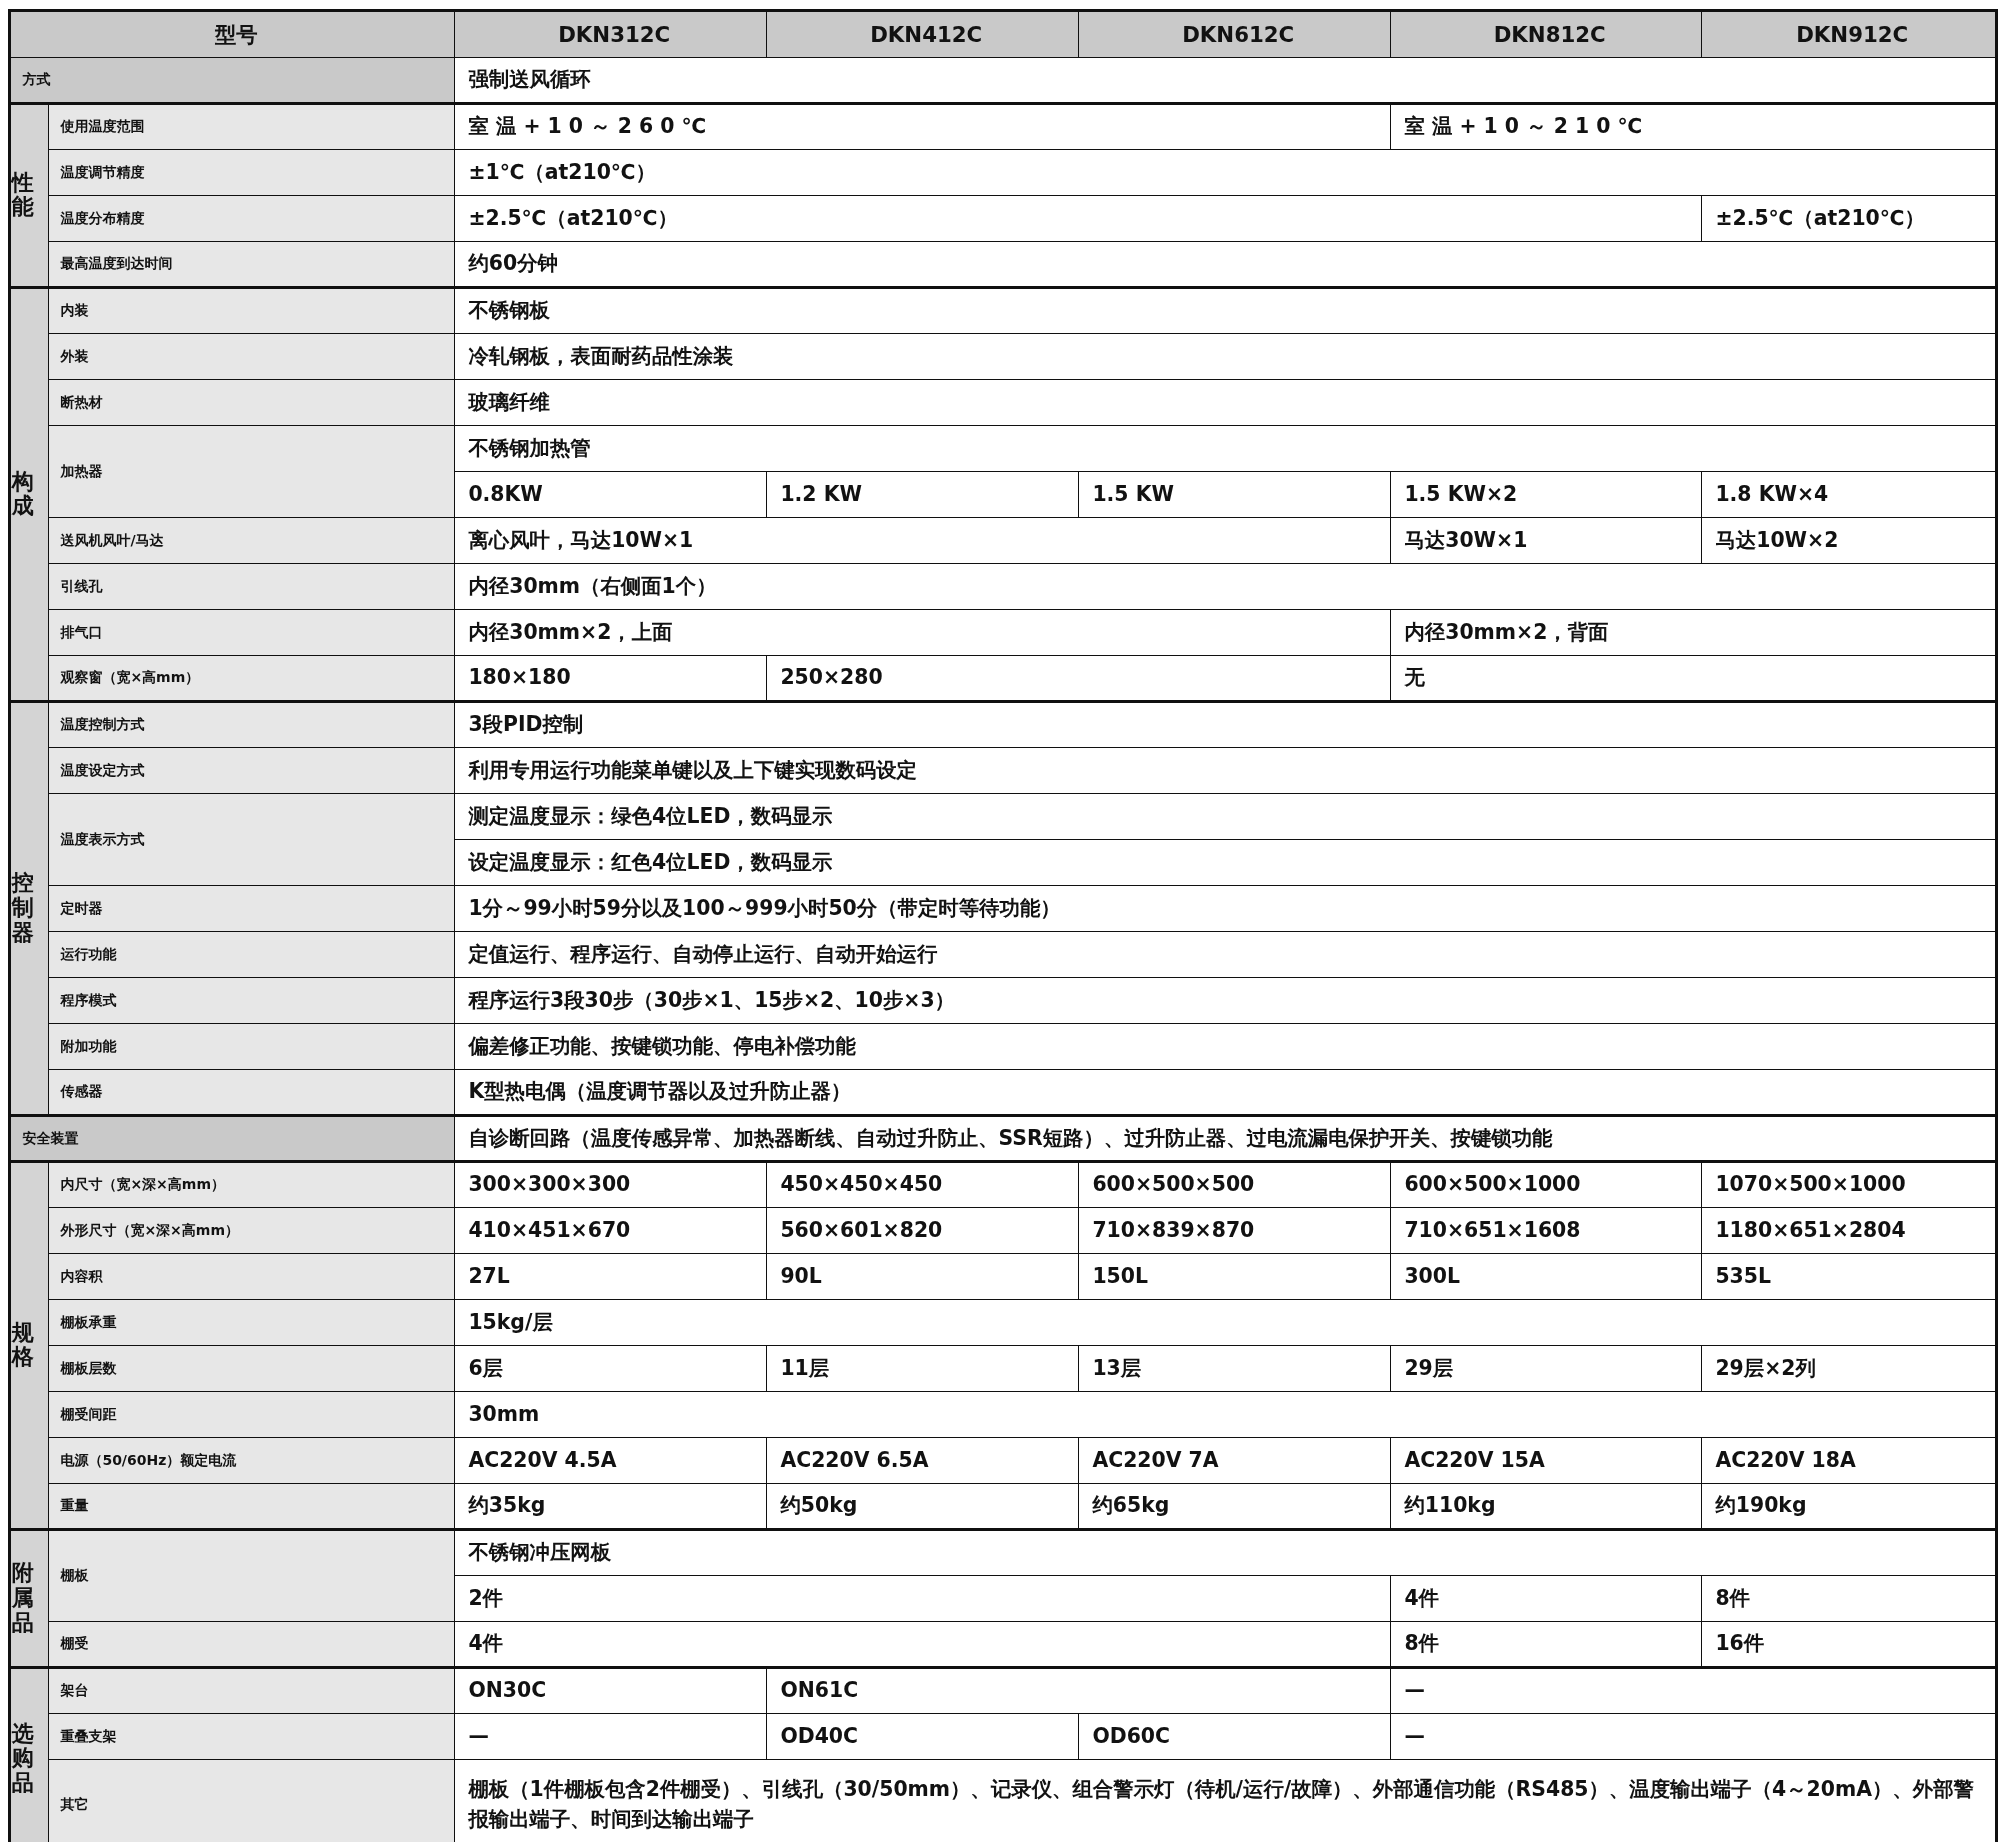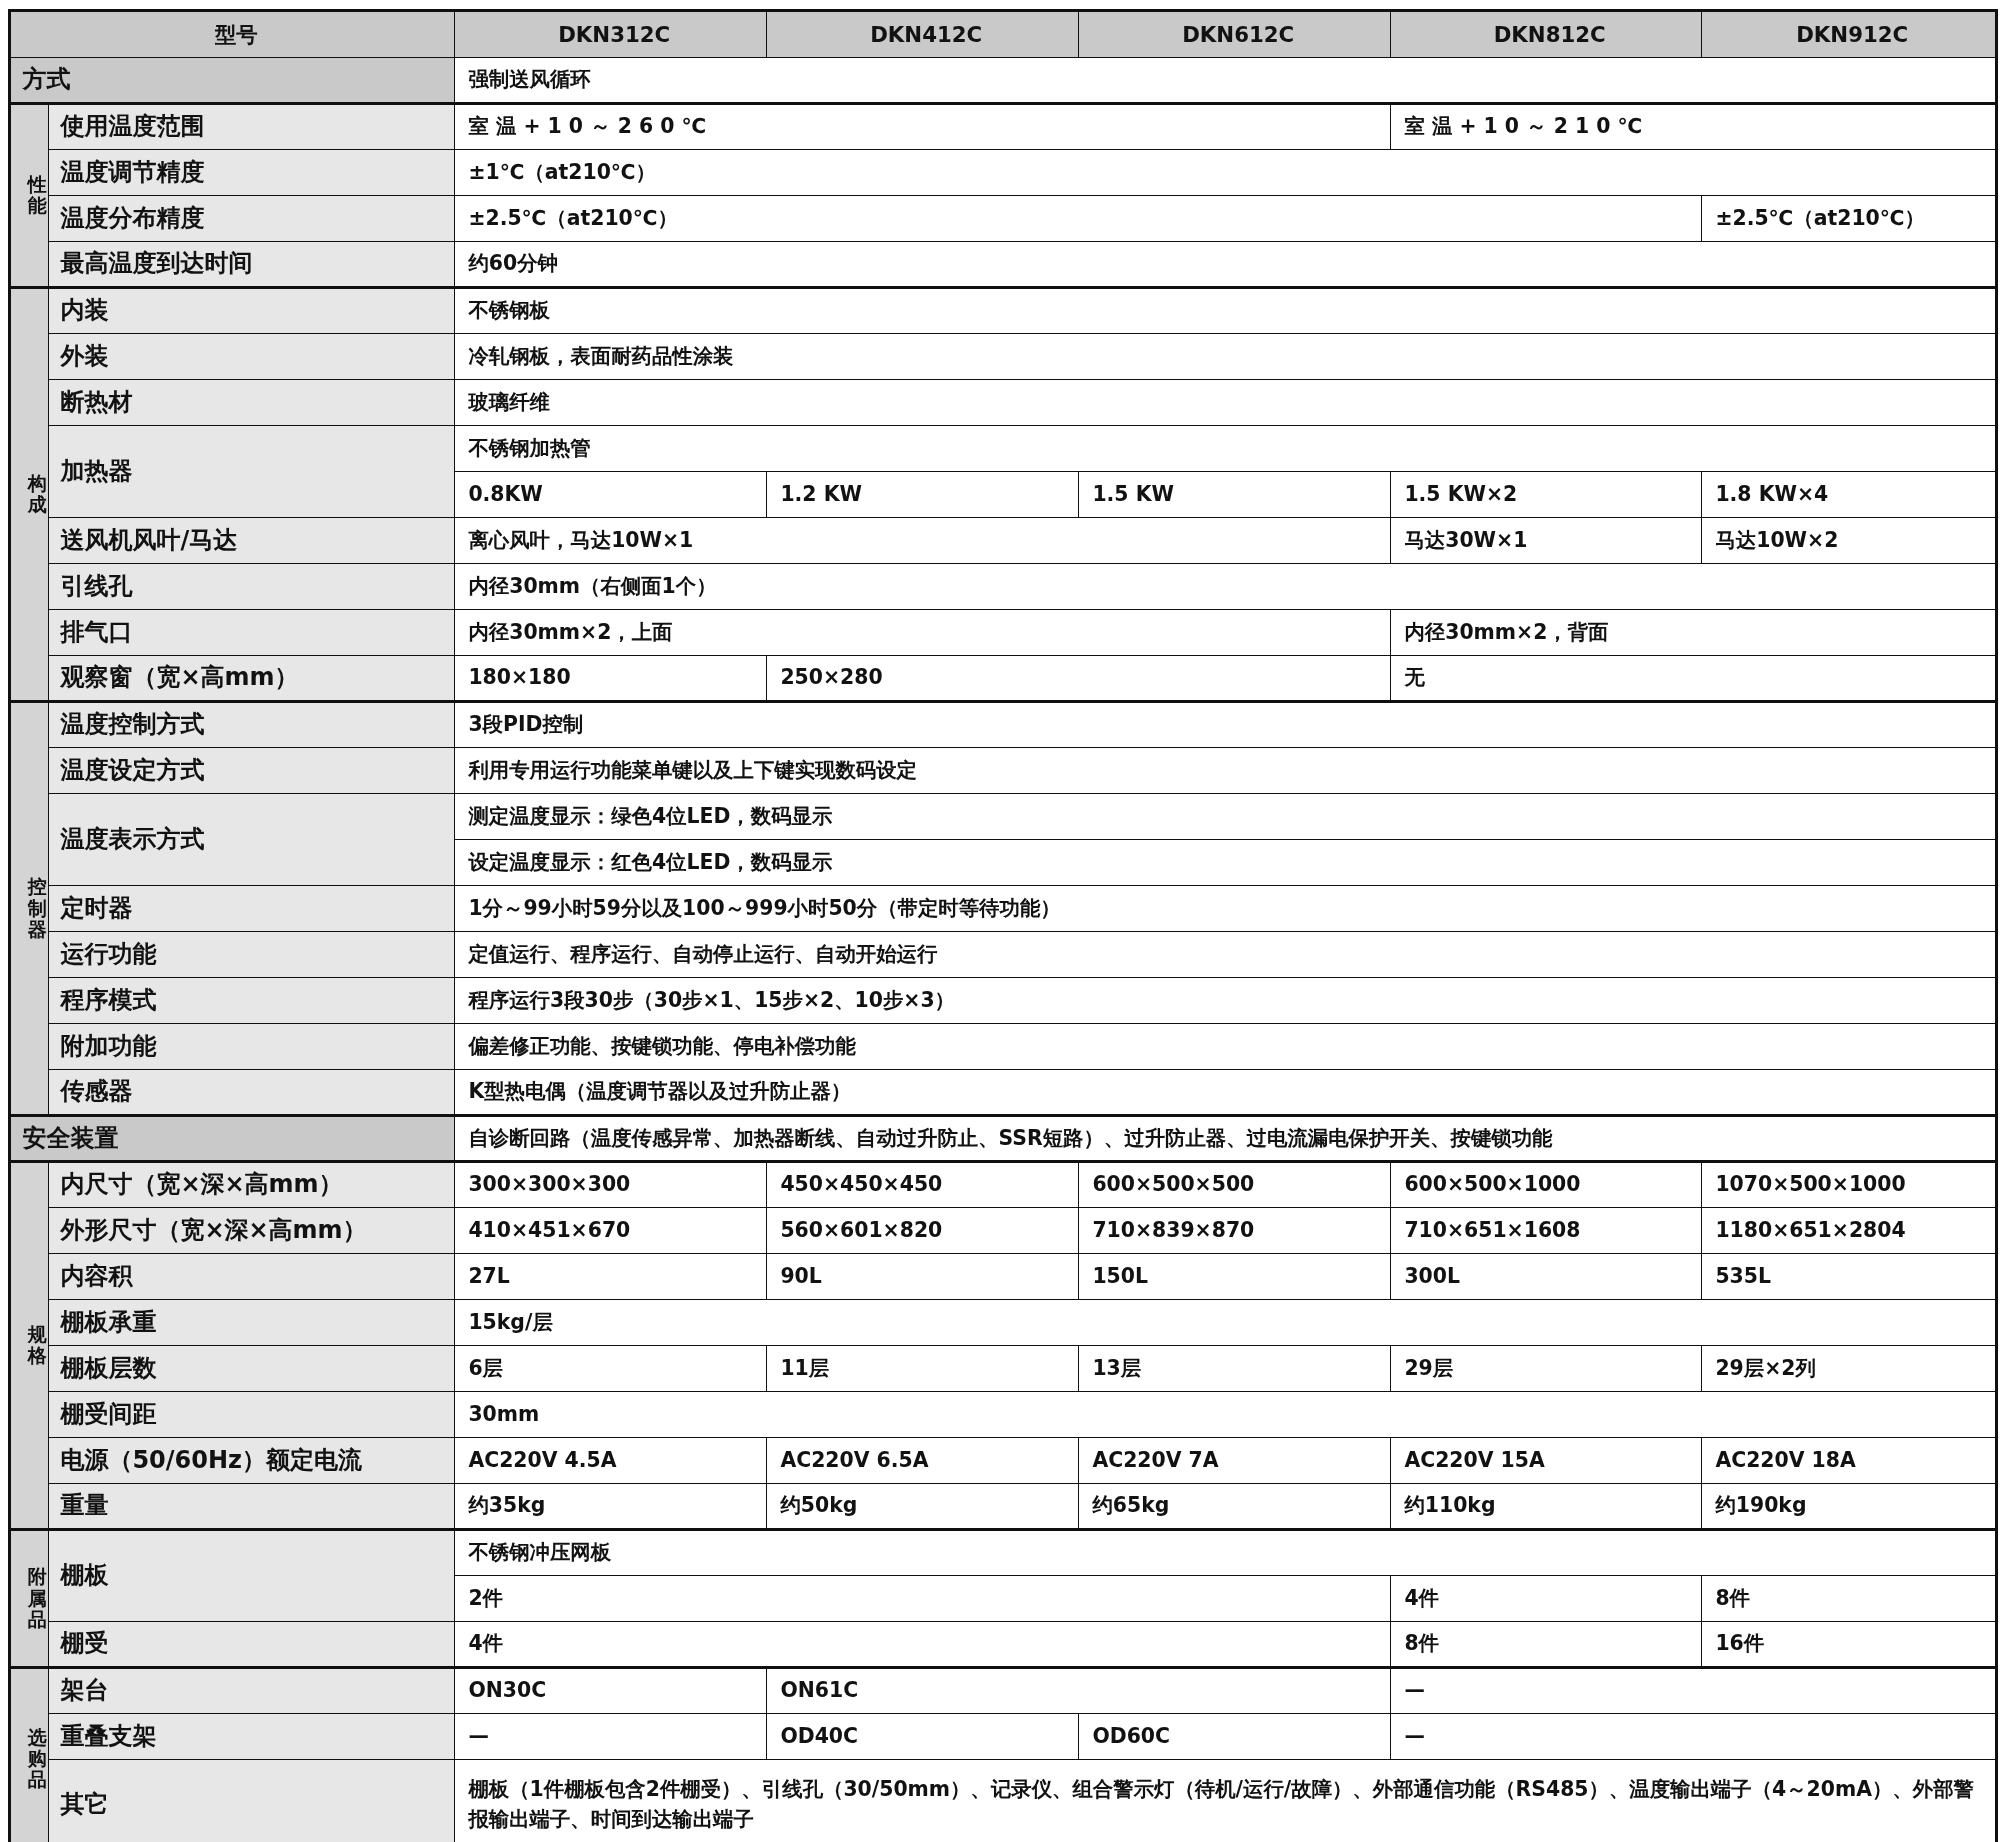--- a/index.html
+++ b/index.html
@@ -27,29 +27,29 @@
   tr.thick-top > td, tr.thick-top > th{border-top:3.9px solid #101010;}
   th.model-header, th.corner-header{
     background:#c9c9c9;
     font-size:21.3px;
     text-align:center;
     padding:0 5.8px 0 13.6px;
     height:47px;
   }
   td.group-cell{
     background:#d4d4d4;
-    font-size:19px;
-    text-align:right;
+    font-size:22px;
+    text-align:left;
     padding:4px 1px;
     line-height:1.12;
     word-break:break-all;
   }
   td.label-cell{
     background:#e7e7e7;
-    font-size:24px;
+    font-size:14px;
     padding:0 5.8px 0 11.6px;
     line-height:1.2;
   }
   td.label-cell.dark-label{
     background:#c9c9c9;
   }
   td.value-cell{
     background:#ffffff;
     font-size:20.4px;
     padding:1.9px 9.7px 1.9px 13.6px;

